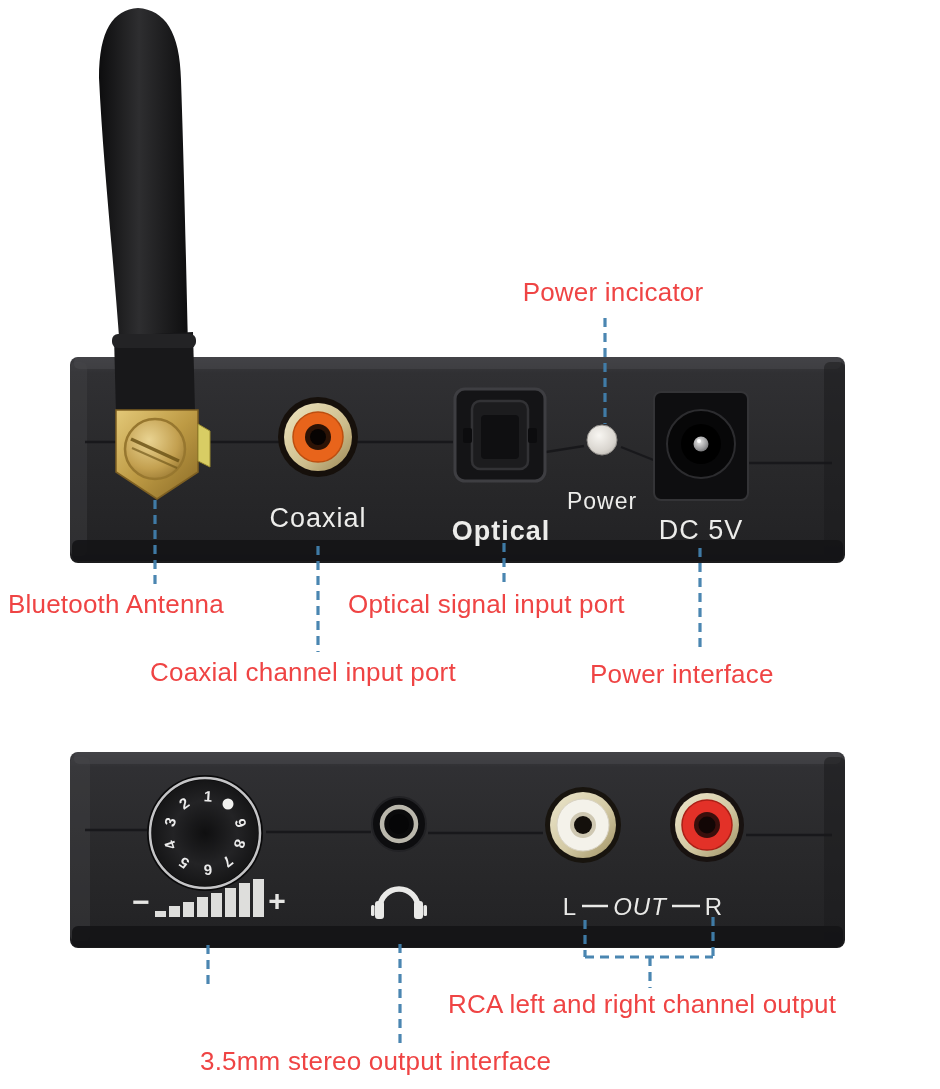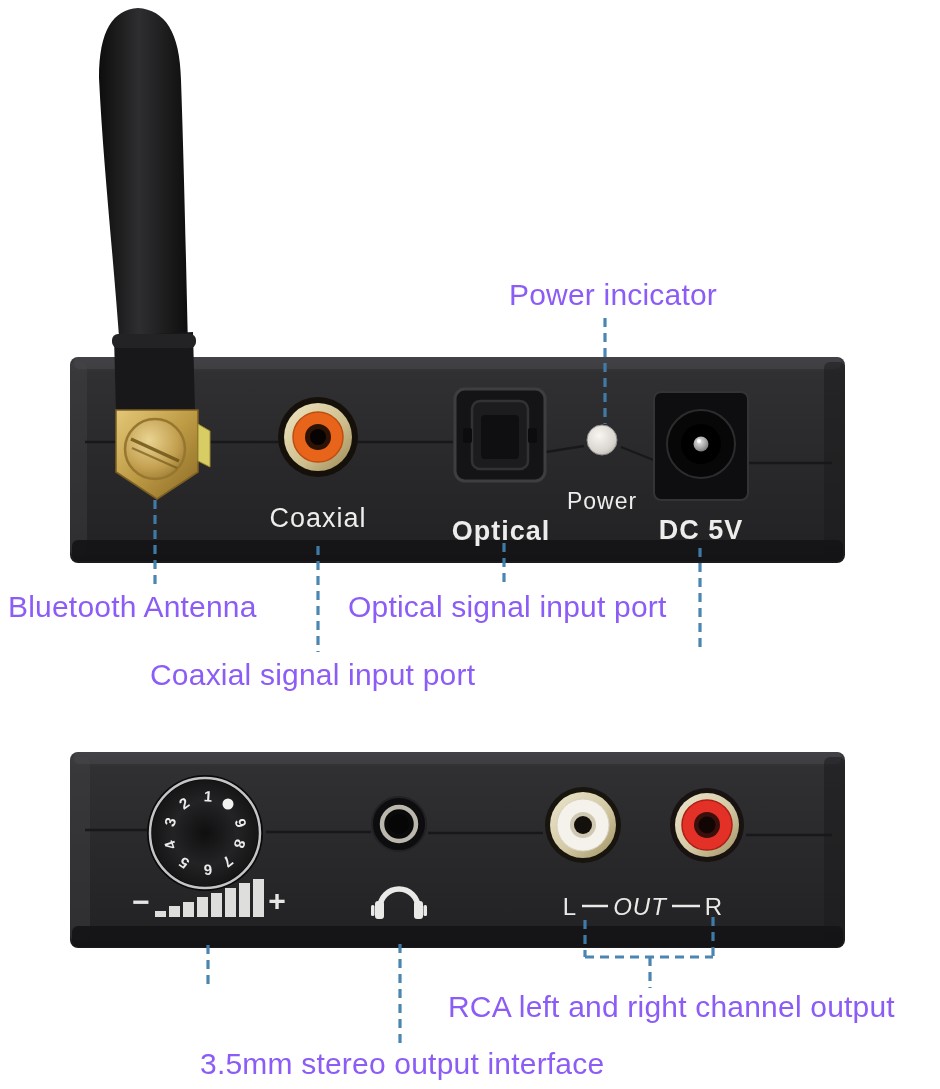--- a/index.html
+++ b/index.html
@@ -2,21 +2,21 @@
 <html><head>
 <meta charset="utf-8">
 <style>
   html,body{margin:0;padding:0;background:#ffffff;}
   .stage{
     position:relative;width:940px;height:1089px;background:#ffffff;overflow:hidden;
     font-family:"Liberation Sans", sans-serif;
   }
   svg{position:absolute;left:0;top:0;}
   .callout{
-    position:absolute;color:#8b5cf6;font-size:30px;line-height:1.1;white-space:nowrap;
+    position:absolute;color:#ef4444;font-size:26px;line-height:1.1;white-space:nowrap;
     letter-spacing:0.2px;
   }
   .callout.centered{transform:translateX(-50%);}
   .panel-text{
     position:absolute;color:#ededeb;font-size:27px;white-space:nowrap;
     transform:translateX(-50%);letter-spacing:1px;
   }
   .panel-text.small{font-size:23px;}
   .rca-text{
     position:absolute;color:#e9e9e7;font-size:24px;white-space:nowrap;
@@ -222,21 +222,21 @@
         <line x1="713" y1="917" x2="713" y2="957"></line>
         <line x1="585" y1="957" x2="713" y2="957"></line>
         <line x1="650" y1="957" x2="650" y2="988"></line>
       </g>
     </g>
   </svg>
 
   <div class="panel-text" style="left:318px;top:503px;text-align:right;">Coaxial</div>
   <div class="panel-text" style="left:501px;top:516px;font-weight:bold;">Optical</div>
   <div class="panel-text small" style="left:602px;top:488px;">Power</div>
-  <div class="panel-text" style="left:701px;top:515px;font-weight:700;">DC 5V</div>
+  <div class="panel-text" style="left:701px;top:515px;font-weight:400;">DC 5V</div>
 
   <span class="vol-sign" style="left:141px;top:887px;">−</span>
   <span class="vol-sign" style="left:277px;top:886px;">+</span>
 
   <div class="rca-text" style="left:570px;top:893px;">L</div>
   <div class="rca-text" style="left:640px;top:893px;font-style:italic;">OUT</div>
   <div class="rca-text" style="left:714px;top:893px;">R</div>
 
   <div id="knob-numbers">
       <span class="knob-num" style="left: 62.581px; top: 23.0901px; transform: translate(-50%, -50%) rotate(4deg);">1</span>
@@ -246,17 +246,18 @@
       <span class="knob-num" style="left: 38.7777px; top: 90.3086px; transform: translate(-50%, -50%) rotate(-145deg);">5</span>
       <span class="knob-num" style="left: 62.581px; top: 96.9099px; transform: translate(-50%, -50%) rotate(176deg);">6</span>
       <span class="knob-num" style="left: 83.2849px; top: 88.7544px; transform: translate(-50%, -50%) rotate(141deg);">7</span>
       <span class="knob-num" style="left: 95.1891px; top: 71.4336px; transform: translate(-50%, -50%) rotate(108deg);">8</span>
       <span class="knob-num" style="left: 95.5667px; top: 49.8014px; transform: translate(-50%, -50%) rotate(74deg);">9</span>
     </div>
 
   <div class="callout centered" style="left:613px;top:278px;">Power incicator</div>
   <div class="callout" style="left:348px;top:590px;">Optical signal input port</div>
   <div class="callout" style="left:8px;top:590px;">Bluetooth Antenna</div>
-  <div class="callout" style="left:150px;top:658px;">Coaxial signal input port</div>
+  <div class="callout" style="left:150px;top:658px;">Coaxial channel input port</div>
+  <div class="callout" style="left:590px;top:660px;">Power interface</div>
   <div class="callout" style="left:448px;top:990px;">RCA left and right channel output</div>
   <div class="callout" style="left:188px;top:1047px;margin-left:12px;">3.5mm stereo output interface</div>
 
 </div>
 
 </body></html>

